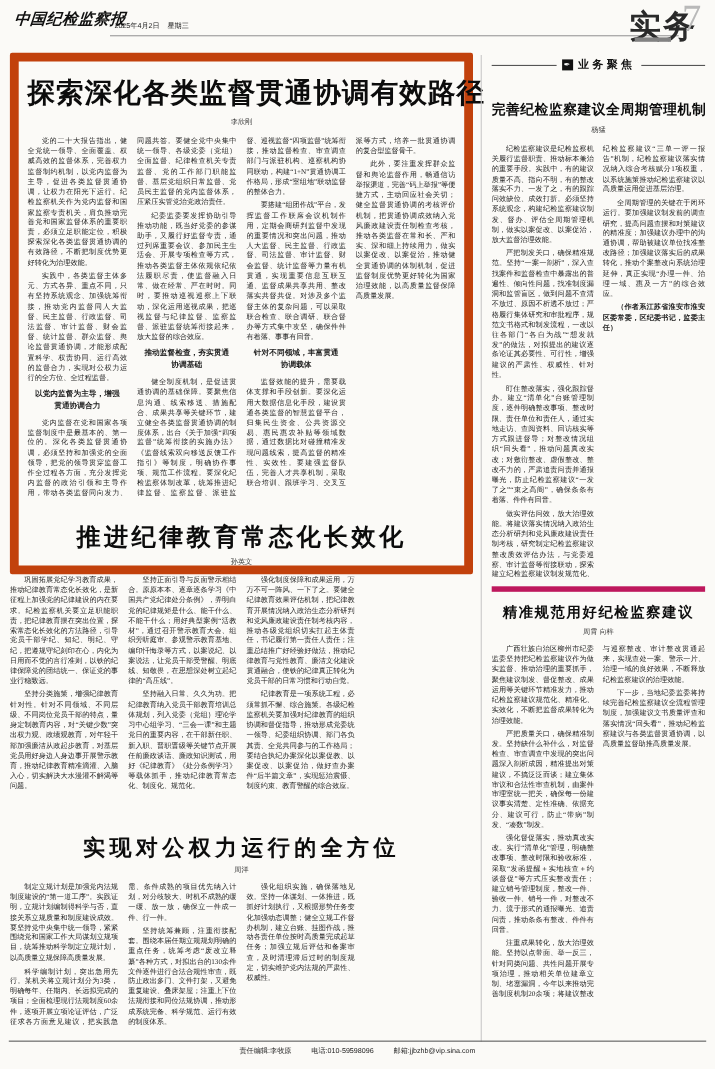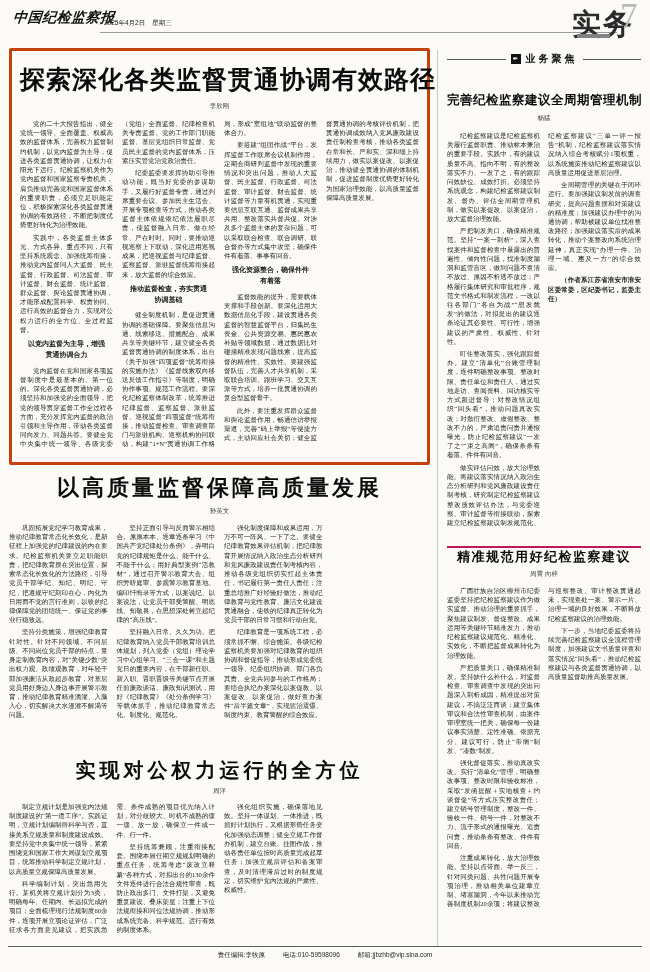--- a/index.html
+++ b/index.html
@@ -36,22 +36,22 @@
   }
   .body-cols {
     font-size:6.5px; line-height:1.42; text-align:justify; color:#1d1d1d;
     overflow:hidden; column-fill:auto;
   }
   .body-cols p { margin:0 0 3px; text-indent:2em; }
   .body-cols h3 { font-size:7px; font-weight:bold; text-align:center; margin:5px 5px 5px; line-height:1.55; text-indent:0; }
   .body-cols .attribution { font-weight:bold; }
   
   .featured {
-    position:absolute; left:9px; top:48px; width:421px; height:417px;
-    border:3px solid #c2410c; border-radius:2px; padding:8px 8px 13px;
+    position:absolute; left:9px; top:48px; width:421px; height:474px;
+    border:8px solid #c2410c; border-radius:2px; padding:8px 8px 13px;
   }
   .featured .art-title { font-size:25px; letter-spacing:1px; margin-top:4px; }
   .featured .art-author { margin-top:6px; }
   .featured .body-cols { margin-top:8px; height:330px; column-count:4; column-gap:9px; }
   
   .article2 { position:absolute; left:9px; top:473px; width:421px; }
   .article2 .art-title { font-size:22px; letter-spacing:3px; }
   .article2 .art-author { margin-top:4px; }
   .article2 .body-cols { margin-top:7px; height:206px; column-count:4; column-gap:9px; }
   
@@ -65,21 +65,21 @@
   .focus-badge { display:flex; align-items:center; gap:5px; }
   .focus-badge .line { flex:1; border-top:1px solid #555; }
   .focus-badge .glyph {
     display:inline-block; width:10px; height:10px; background:#111; color:#fff;
     font-size:7px; line-height:10px; text-align:center; font-family:"DejaVu Sans",sans-serif;
   }
   .focus-badge .label { font-size:10px; font-weight:bold; letter-spacing:3px; color:#111; }
   .rightA .art-title { font-size:12.5px; letter-spacing:0.5px; margin-top:26px; }
   .rightA .art-author { margin-top:5px; }
   .rightA .body-cols { margin-top:8px; height:402px; column-count:2; column-gap:8px; }
-  .rightB { border-top:2px solid #be185d; margin-top:13px; }
+  .rightB { border-top:5px solid #be185d; padding-top:10px; }
   .rightB .art-title { font-size:13px; letter-spacing:1.5px; }
   .rightB .art-author { margin-top:4px; }
   .rightB .body-cols { margin-top:7px; height:330px; column-count:2; column-gap:8px; }
   
   .footer-rule { position:absolute; left:8px; top:946px; width:634px; border-top:1px solid #5c5c5c; }
   .footer-text {
     position:absolute; left:0; top:951px; width:650px; text-align:center;
     font-size:6.5px; color:#1f1f1f; font-family:"Liberation Sans","DejaVu Sans",sans-serif;
   }
   .footer-text span { margin:0 9px; }
@@ -103,28 +103,28 @@
     <div class="art-author">李欣刚</div>
     <div class="body-cols">
       <p>党的二十大报告指出，健全党统一领导、全面覆盖、权威高效的监督体系，完善权力监督制约机制，以党内监督为主导，促进各类监督贯通协调，让权力在阳光下运行。纪检监察机关作为党内监督和国家监察专责机关，肩负推动完善党和国家监督体系的重要职责，必须立足职能定位，积极探索深化各类监督贯通协调的有效路径，不断把制度优势更好转化为治理效能。</p>
       <p>实践中，各类监督主体多元、方式各异、重点不同，只有坚持系统观念、加强统筹衔接，推动党内监督同人大监督、民主监督、行政监督、司法监督、审计监督、财会监督、统计监督、群众监督、舆论监督贯通协调，才能形成配置科学、权责协同、运行高效的监督合力，实现对公权力运行的全方位、全过程监督。</p>
       <h3>以党内监督为主导，增强贯通协调合力</h3>
       <p>党内监督在党和国家各项监督制度中是最基本的、第一位的。深化各类监督贯通协调，必须坚持和加强党的全面领导，把党的领导贯穿监督工作全过程各方面，充分发挥党内监督的政治引领和主导作用，带动各类监督同向发力、同题共答。要健全党中央集中统一领导、各级党委（党组）全面监督、纪律检查机关专责监督、党的工作部门职能监督、基层党组织日常监督、党员民主监督的党内监督体系，压紧压实管党治党政治责任。</p>
       <p>纪委监委要发挥协助引导推动功能，既当好党委的参谋助手，又履行好监督专责，通过列席重要会议、参加民主生活会、开展专项检查等方式，推动各类监督主体依规依纪依法履职尽责，使监督融入日常、做在经常、严在时时。同时，要推动巡视巡察上下联动，深化运用巡视成果，把巡视监督与纪律监督、监察监督、派驻监督统筹衔接起来，放大监督的综合效应。</p>
       <h3>推动监督检查，夯实贯通协调基础</h3>
       <p>健全制度机制，是促进贯通协调的基础保障。要聚焦信息沟通、线索移送、措施配合、成果共享等关键环节，建立健全各类监督贯通协调的制度体系，出台《关于加强“四项监督”统筹衔接的实施办法》《监督线索双向移送反馈工作指引》等制度，明确协作事项、规范工作流程。要深化纪检监察体制改革，统筹推进纪律监督、监察监督、派驻监督、巡视监督“四项监督”统筹衔接，推动监督检查、审查调查部门与派驻机构、巡察机构协同联动，构建“1+N”贯通协调工作格局，形成“室组地”联动监督的整体合力。</p>
       <p>要搭建“组团作战”平台，发挥监督工作联席会议机制作用，定期会商研判监督中发现的重要情况和突出问题，推动人大监督、民主监督、行政监督、司法监督、审计监督、财会监督、统计监督等力量有机贯通，实现重要信息互联互通、监督成果共享共用、整改落实共督共促。对涉及多个监督主体的复杂问题，可以采取联合检查、联合调研、联合督办等方式集中攻坚，确保件件有着落、事事有回音。</p>
-      <h3>强化资源整合，确保件件有着落</h3>
+      <h3>针对不同领域，丰富贯通协调载体</h3>
       <p>监督效能的提升，需要载体支撑和手段创新。要深化运用大数据信息化手段，建设贯通各类监督的智慧监督平台，归集民生资金、公共资源交易、惠民惠农补贴等领域数据，通过数据比对碰撞精准发现问题线索，提高监督的精准性、实效性。要建强监督队伍，完善人才共享机制，采取联合培训、跟班学习、交叉互派等方式，培养一批贯通协调的复合型监督骨干。</p>
       <p>此外，要注重发挥群众监督和舆论监督作用，畅通信访举报渠道，完善“码上举报”等便捷方式，主动回应社会关切；健全监督贯通协调的考核评价机制，把贯通协调成效纳入党风廉政建设责任制检查考核，推动各类监督在常和长、严和实、深和细上持续用力，做实以案促改、以案促治，推动健全贯通协调的体制机制，促进监督制度优势更好转化为国家治理效能，以高质量监督保障高质量发展。</p>
     </div>
   </div>
 
   <div class="article2">
-    <div class="art-title">以高质量监督保障高质量发展</div>
+    <div class="art-title">推进纪律教育常态化长效化</div>
     <div class="art-author">孙英文</div>
     <div class="body-cols">
       <p>巩固拓展党纪学习教育成果，推动纪律教育常态化长效化，是新征程上加强党的纪律建设的内在要求。纪检监察机关要立足职能职责，把纪律教育摆在突出位置，探索常态化长效化的方法路径，引导党员干部学纪、知纪、明纪、守纪，把遵规守纪刻印在心，内化为日用而不觉的言行准则，以铁的纪律保障党的团结统一、保证党的事业行稳致远。</p>
       <p>坚持分类施策，增强纪律教育针对性。针对不同领域、不同层级、不同岗位党员干部的特点，量身定制教育内容，对“关键少数”突出权力观、政绩观教育，对年轻干部加强廉洁从政起步教育，对基层党员用好身边人身边事开展警示教育，推动纪律教育精准滴灌、入脑入心，切实解决大水漫灌不解渴等问题。</p>
       <p>坚持正面引导与反面警示相结合。原原本本、逐章逐条学习《中国共产党纪律处分条例》，弄明白党的纪律规矩是什么、能干什么、不能干什么；用好典型案例“活教材”，通过召开警示教育大会、组织旁听庭审、参观警示教育基地、编印忏悔录等方式，以案说纪、以案说法，让党员干部受警醒、明底线、知敬畏，在思想深处树立起纪律的“高压线”。</p>
       <p>坚持融入日常、久久为功。把纪律教育纳入党员干部教育培训总体规划，列入党委（党组）理论学习中心组学习、“三会一课”和主题党日的重要内容，在干部新任职、新入职、晋职晋级等关键节点开展任前廉政谈话、廉政知识测试，用好《纪律教育》《处分条例学习》等载体抓手，推动纪律教育常态化、制度化、规范化。</p>
       <p>强化制度保障和成果运用，万万不可一阵风、一下了之。要健全纪律教育效果评估机制，把纪律教育开展情况纳入政治生态分析研判和党风廉政建设责任制考核内容，推动各级党组织切实扛起主体责任，书记履行第一责任人责任；注重总结推广好经验好做法，推动纪律教育与党性教育、廉洁文化建设贯通融合，使铁的纪律真正转化为党员干部的日常习惯和行动自觉。</p>
       <p>纪律教育是一项系统工程，必须常抓不懈、综合施策。各级纪检监察机关要加强对纪律教育的组织协调和督促指导，推动形成党委统一领导、纪委组织协调、部门各负其责、全党共同参与的工作格局；要结合执纪办案深化以案促教、以案促改、以案促治，做好查办案件“后半篇文章”，实现惩治震慑、制度约束、教育警醒的综合效应。</p>
     </div>
   </div>

